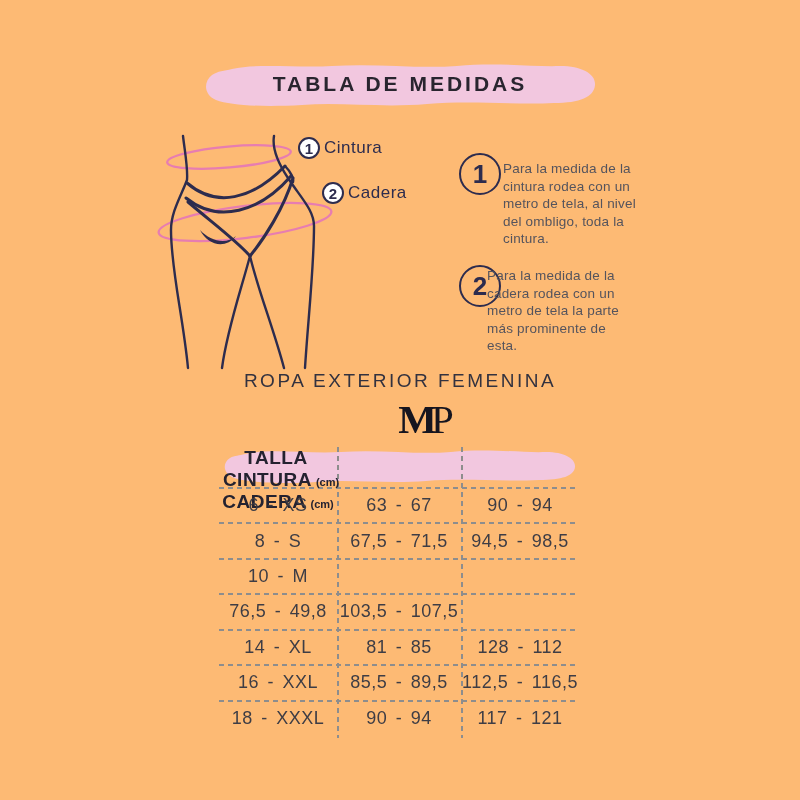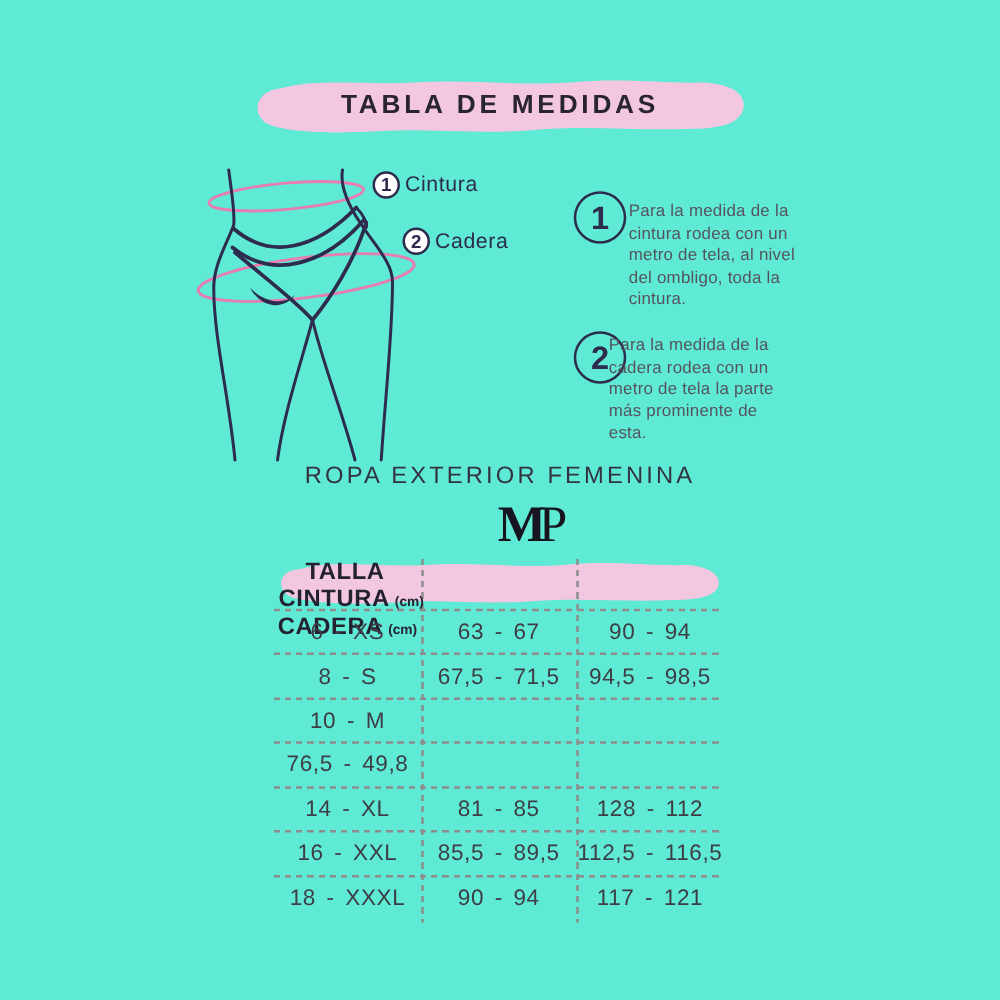--- a/index.html
+++ b/index.html
@@ -1,16 +1,16 @@
 <!DOCTYPE html>
 <html><head>
 <meta charset="utf-8">
 <style>
   html,body{margin:0;padding:0;background:#ffffff;}
-  #canvas{position:relative;width:800px;height:800px;background:#5eead4;overflow:hidden;
+  #canvas{position:relative;width:800px;height:800px;background:#fdba74;overflow:hidden;
           font-family:"Liberation Sans", sans-serif;}
 
   
   .title-banner{position:absolute;left:202px;top:60px;width:396px;height:48px;}
   .title-banner svg{position:absolute;left:0;top:0;width:100%;height:100%;}
   .title-banner .txt{position:absolute;left:0;top:0;width:100%;height:100%;
     display:flex;align-items:center;justify-content:center;
     font-size:21px;font-weight:bold;letter-spacing:3px;color:#29252f;}
 
   
@@ -168,20 +168,21 @@
     <div class="trow">
       <div class="cell">8 - S</div>
       <div class="cell">67,5 - 71,5</div>
       <div class="cell">94,5 - 98,5</div>
     </div>
     <div class="trow">
       <div class="cell">10 - M</div>
     </div>
     <div class="trow">
       <div class="cell">76,5 - 49,8</div>
+      <div class="cell">103,5 - 107,5</div>
     </div>
     <div class="trow">
       <div class="cell">14 - XL</div>
       <div class="cell">81 - 85</div>
       <div class="cell">128 - 112</div>
     </div>
     <div class="trow">
       <div class="cell">16 - XXL</div>
       <div class="cell">85,5 - 89,5</div>
       <div class="cell">112,5 - 116,5</div>

